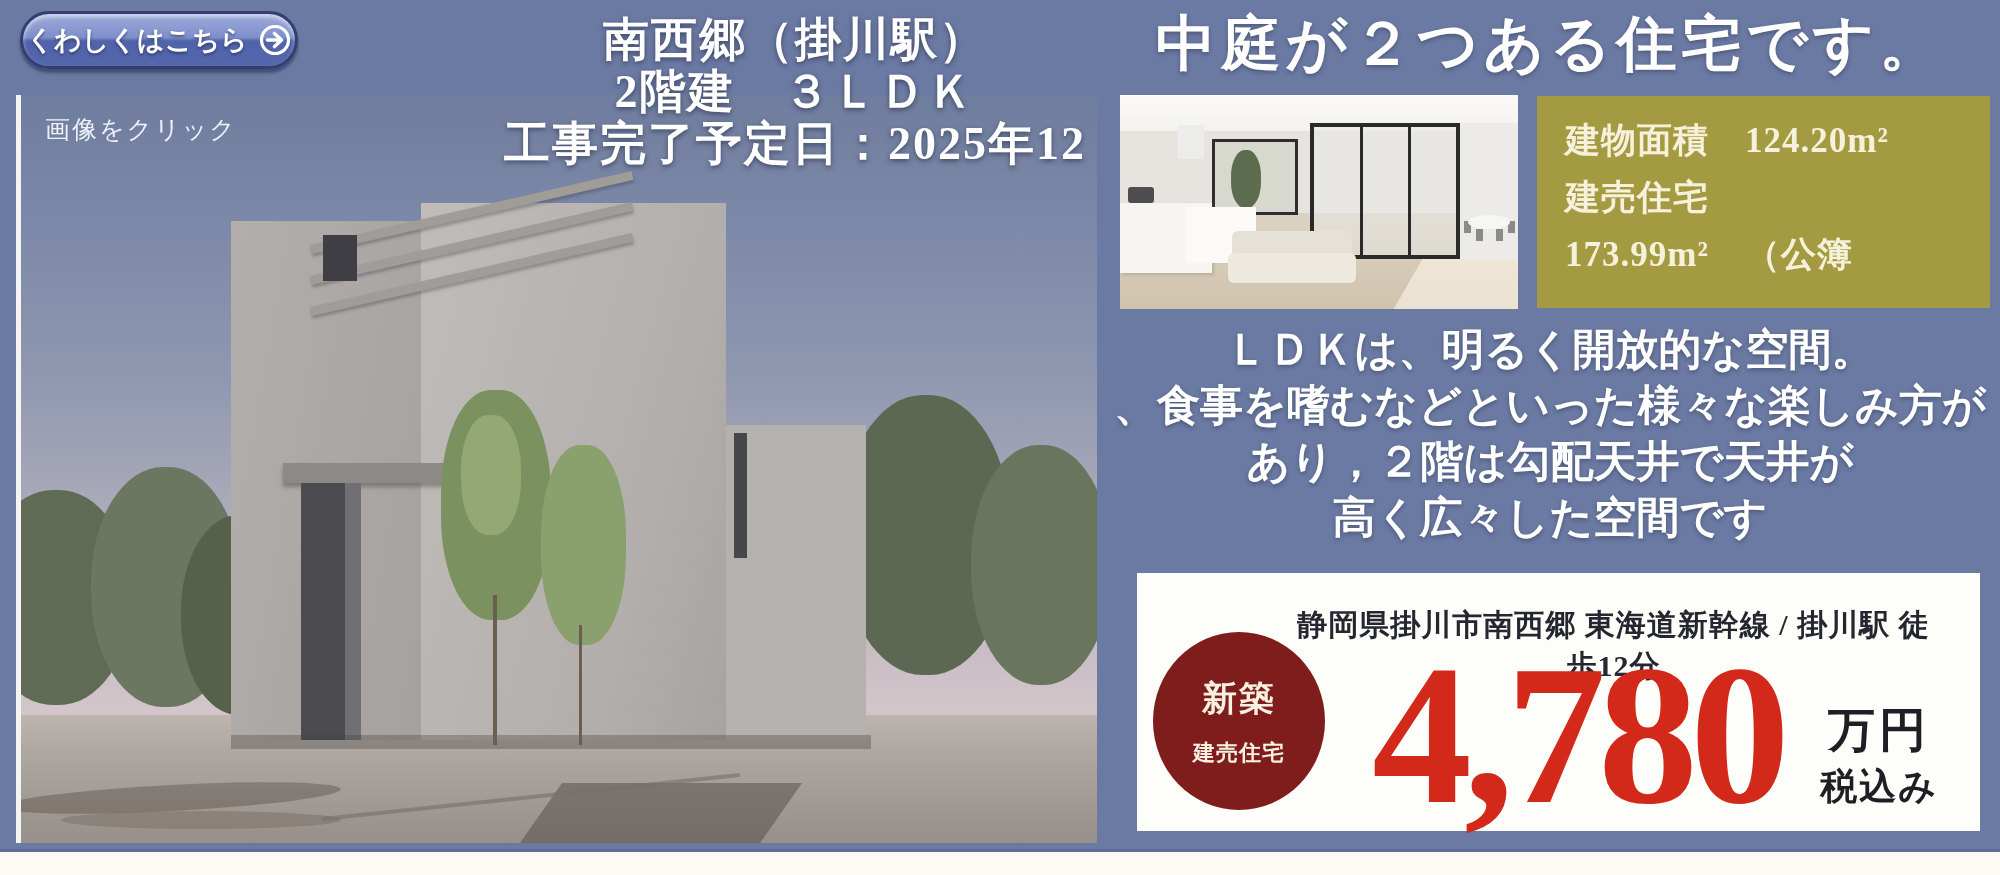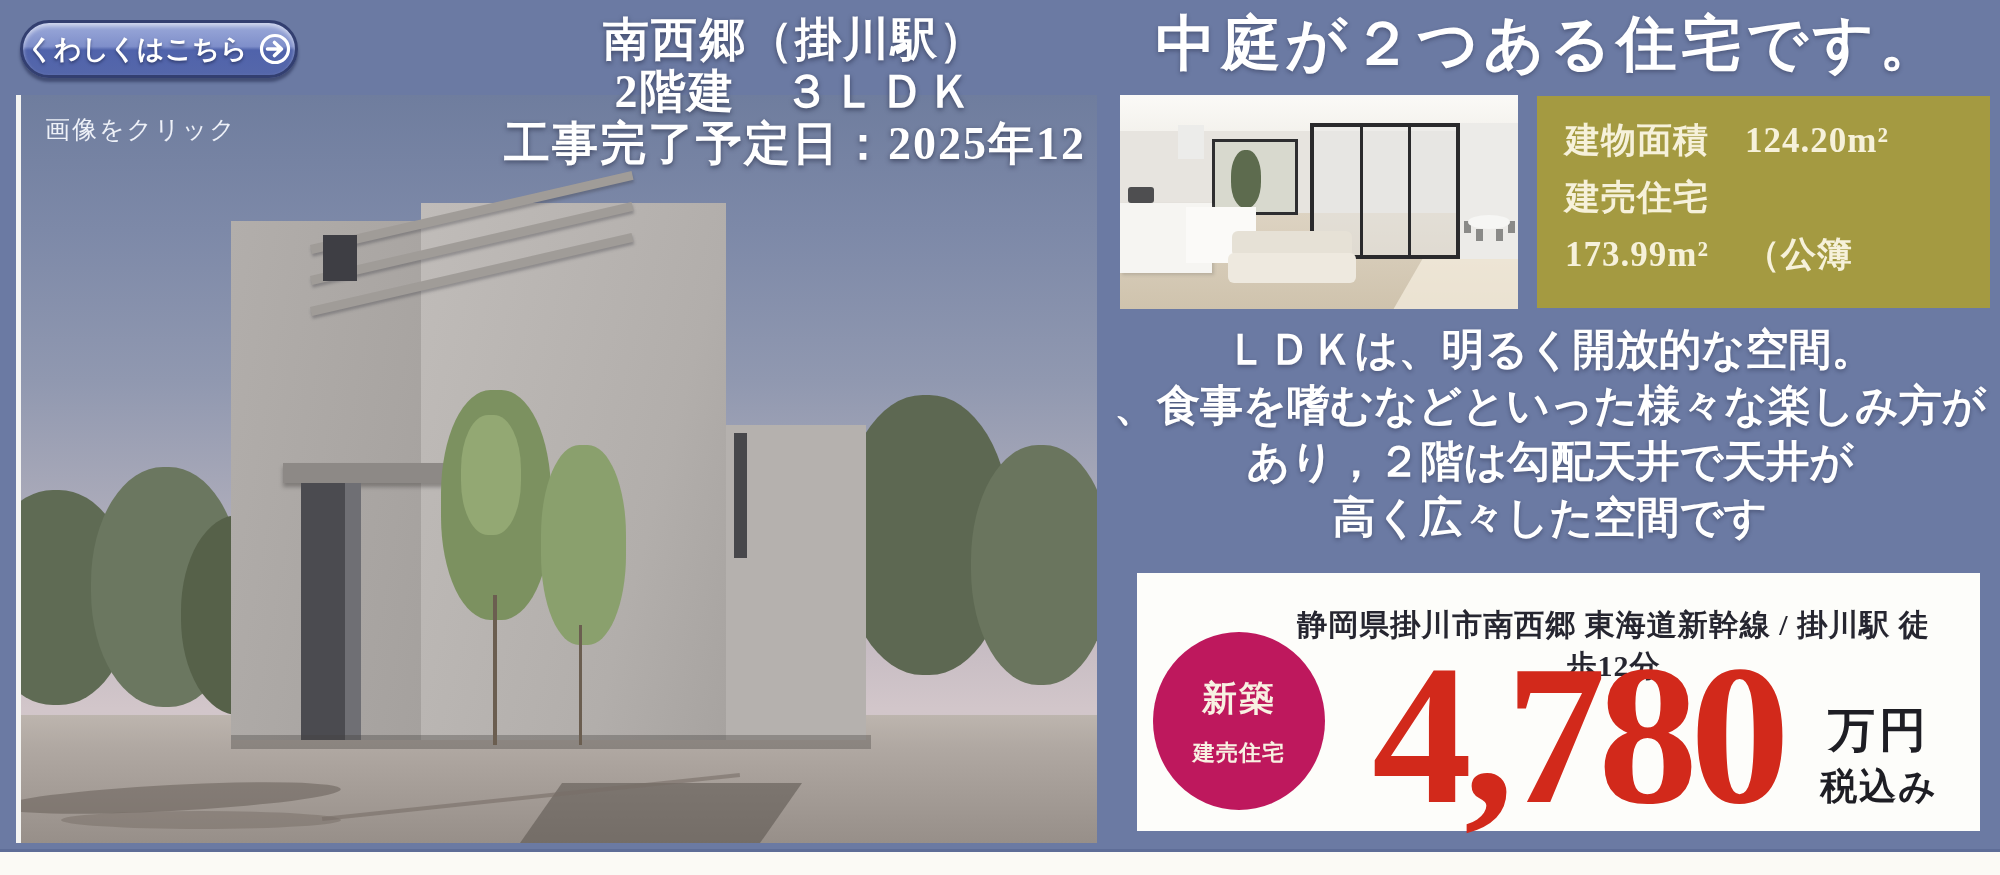--- a/index.html
+++ b/index.html
@@ -6,21 +6,21 @@
   .banner{position:relative;width:2000px;height:875px;background:#6b7aa3;overflow:hidden;
           font-family:"Liberation Serif","DejaVu Serif",serif;}
 
   
   .cta{position:absolute;left:20px;top:11px;width:278px;height:58px;border-radius:30px;
        background:linear-gradient(180deg,#9caada 0%,#7f8fca 45%,#5063ab 52%,#5567aa 100%);
        border:3px solid #333f70;box-sizing:border-box;
        box-shadow:inset 0 3px 4px rgba(255,255,255,.55), 0 4px 3px rgba(25,33,70,.5);
        display:flex;align-items:center;justify-content:center;gap:10px;cursor:pointer;
        color:#fff;font-family:"Liberation Sans","DejaVu Sans",sans-serif;font-weight:bold;
-       font-size:27px;text-shadow:0 2px 3px rgba(25,33,70,.55);text-decoration:none;margin-top:9px;}
+       font-size:27px;text-shadow:0 2px 3px rgba(25,33,70,.55);text-decoration:none;}
   .cta-icon svg{display:block;}
 
   
   .photo-main{position:absolute;left:16px;top:95px;width:1081px;height:748px;box-sizing:border-box;
               border-left:5px solid #f4f4f2;overflow:hidden;cursor:pointer;}
   .photo-main *{position:absolute;}
   .sky{inset:0;background:linear-gradient(180deg,#6f7d9e 0%,#7d89a8 18%,#9098b0 38%,#aaaab9 55%,
        #c2b8c0 70%,#d2c6ca 82%,#cfc6c7 92%,#c4bcbf 100%);}
   .ground{left:0;right:0;bottom:0;height:128px;
           background:linear-gradient(180deg,#bdb5ae 0%,#b0a8a2 25%,#978f89 100%);}
@@ -100,21 +100,21 @@
 
   
   .desc{position:absolute;left:1100px;top:322px;width:900px;text-align:center;color:#fff;
         font-size:43px;line-height:56px;font-weight:600;text-shadow:0 2px 4px rgba(30,35,60,.4);}
 
   
   .price-box{position:absolute;left:1137px;top:573px;width:843px;height:258px;background:#fdfdfa;}
   .address{position:absolute;left:150px;right:40px;top:32px;text-align:center;color:#262630;
            font-size:30px;font-weight:700;letter-spacing:1px;}
   .badge{position:absolute;left:16px;top:59px;width:172px;height:178px;border-radius:50%;
-         background:#be185d;color:#f8f1e2;display:flex;flex-direction:column;align-items:center;
+         background:#7f1d1d;color:#f8f1e2;display:flex;flex-direction:column;align-items:center;
          justify-content:center;gap:16px;}
   .badge-l1{font-size:35px;font-weight:700;letter-spacing:2px;}
   .badge-l2{font-size:22px;font-weight:700;letter-spacing:1px;}
   .price{position:absolute;left:195px;top:62px;width:490px;text-align:center;color:#d2291b;
          font-size:200px;line-height:1;font-weight:700;letter-spacing:-8px;}
   .unit-block{position:absolute;right:42px;top:126px;text-align:center;color:#1e1e24;}
   .unit{font-size:47px;font-weight:700;letter-spacing:4px;}
   .tax{font-size:37px;font-weight:700;margin-top:0;letter-spacing:2px;}
 
   

